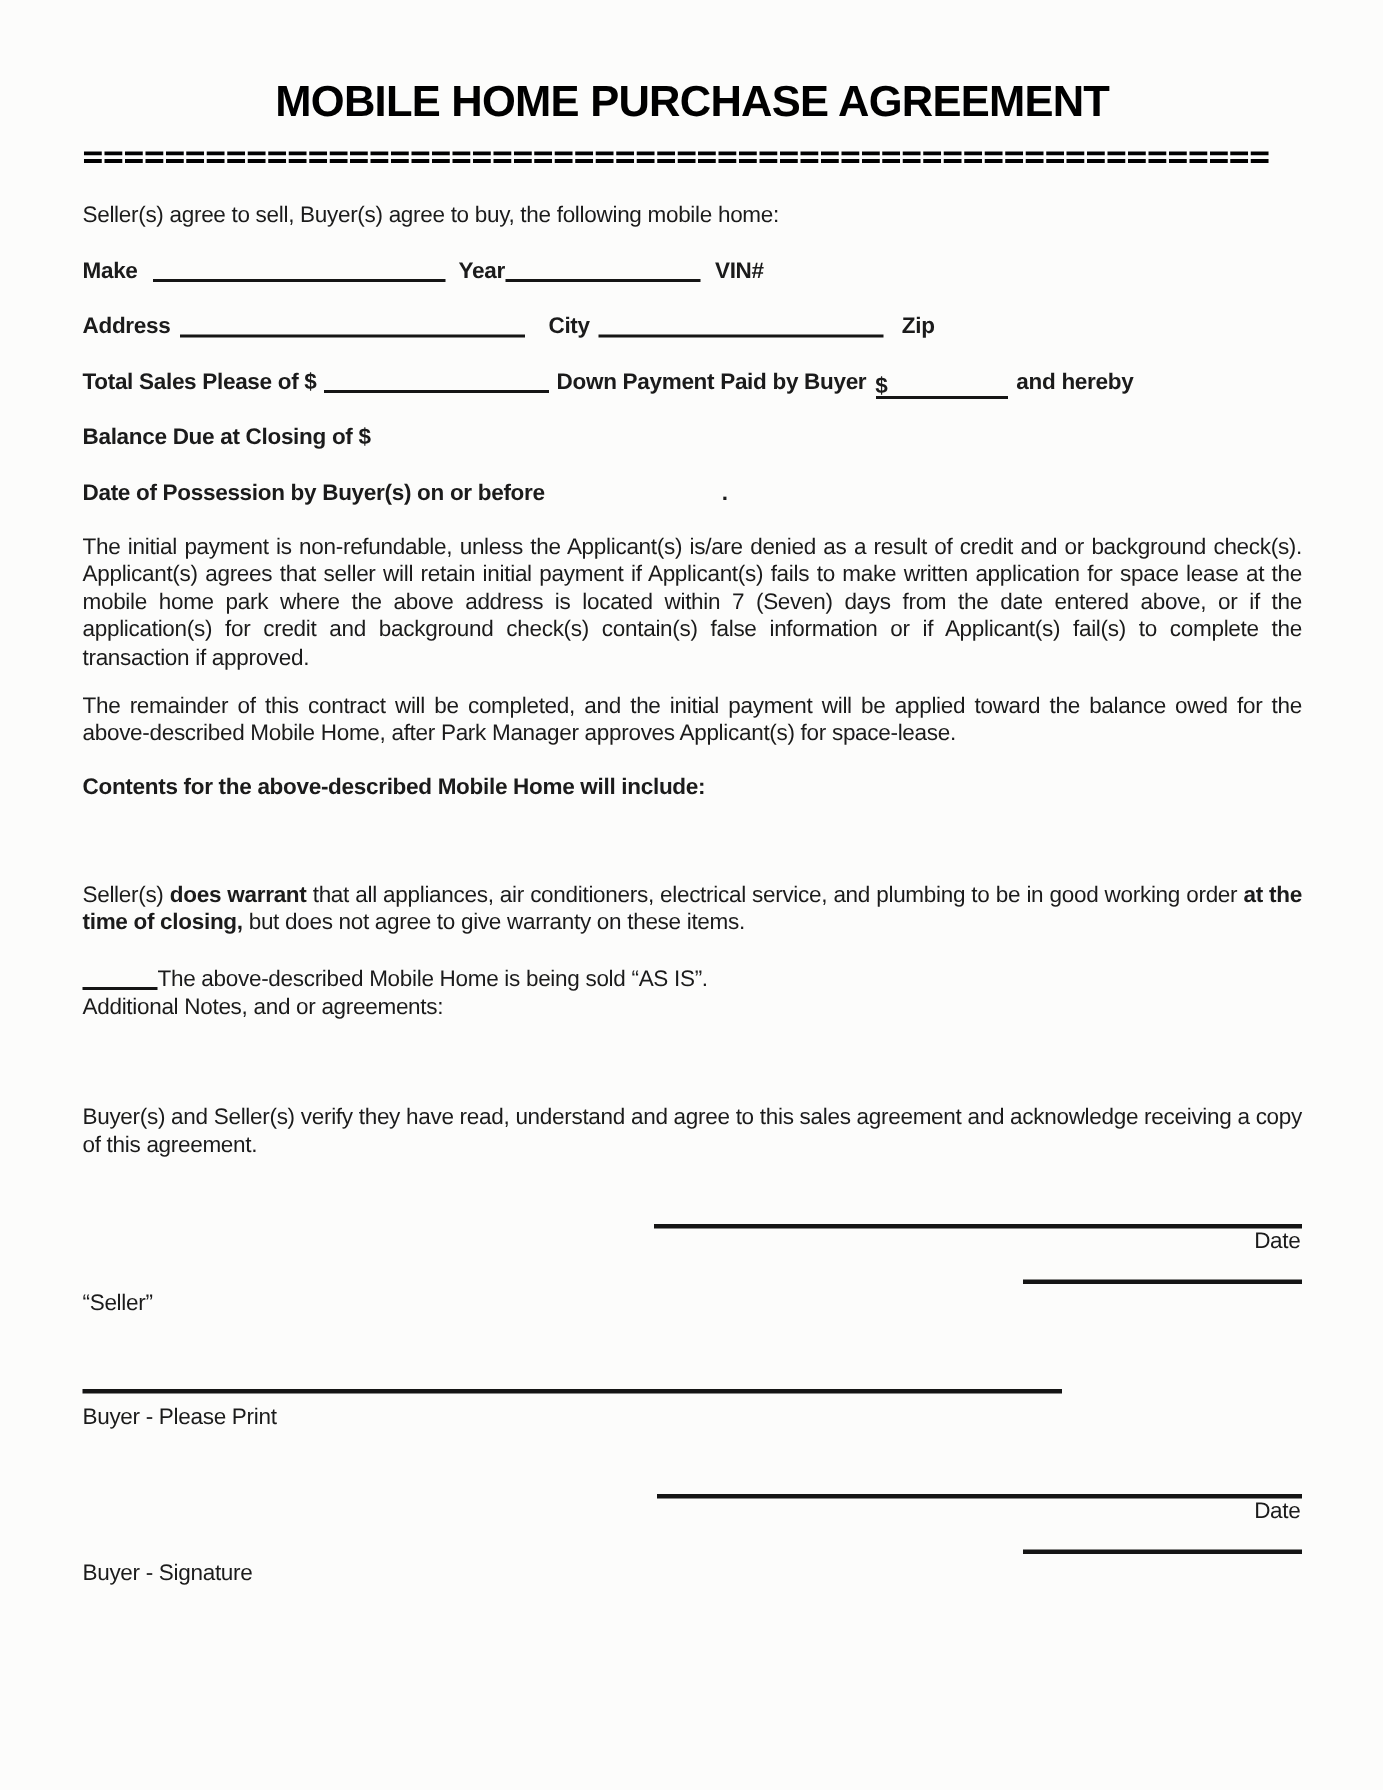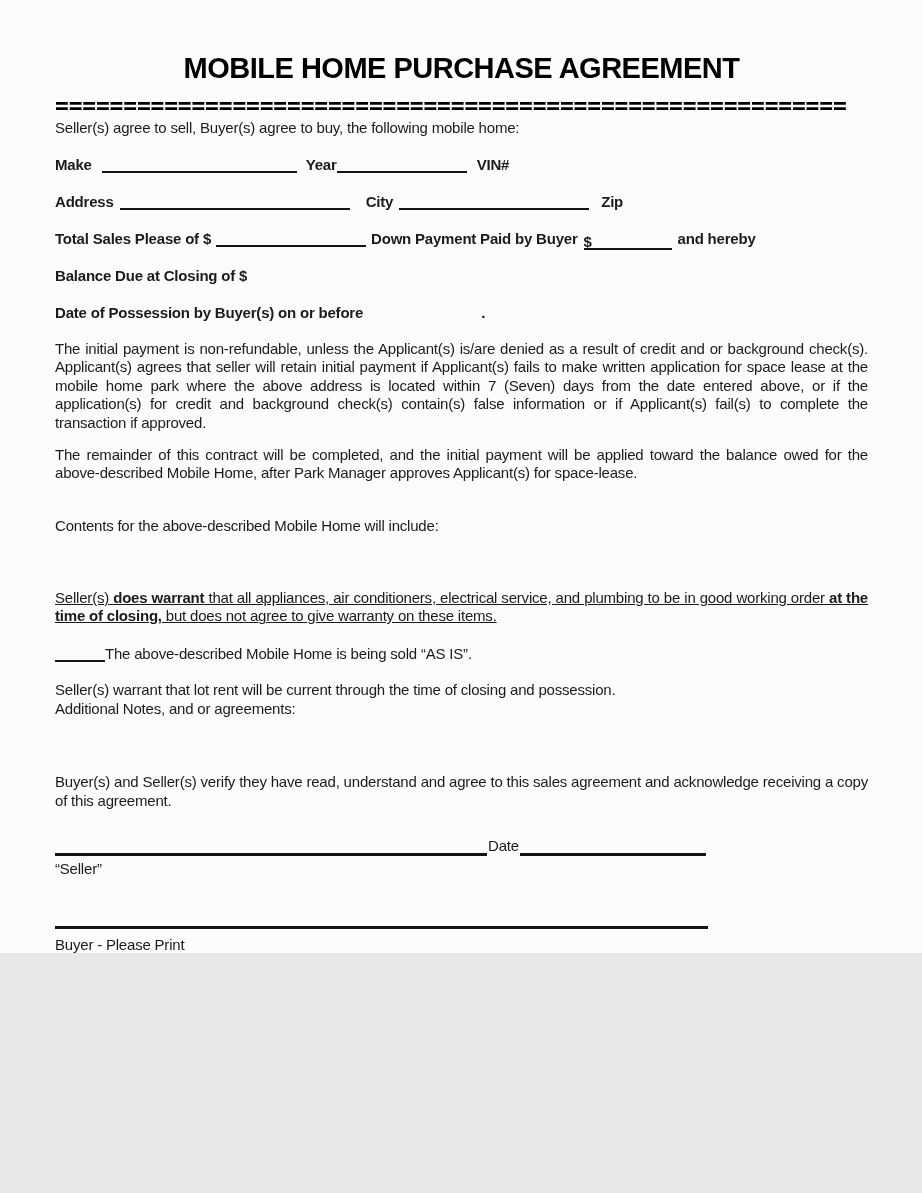--- a/index.html
+++ b/index.html
@@ -1,20 +1,20 @@
 <!DOCTYPE html>
 <html><head>
 <meta charset="utf-8">
 <style>
   * { margin: 0; padding: 0; box-sizing: border-box; }
   html, body { background: #e8e8e8; }
   .page {
     position: relative;
     width: 922px;
-    height: 953px;
+    height: 1193px;
     margin: 0 auto;
     background: #fcfcfb;
     color: #1b1b1b;
     font-family: "Liberation Sans", sans-serif;
     font-size: 15px;
     letter-spacing: -0.2px;
     padding: 52px 54px 0 55px;
     overflow: hidden;
   }
   .title {
@@ -30,21 +30,21 @@
     width: 806px;
     height: 26px;
     overflow: hidden;
     white-space: nowrap;
     font-family: "DejaVu Sans Mono", monospace;
     font-weight: bold;
     font-size: 23px;
     line-height: 26px;
     color: #000;
   }
-  .intro { margin-top: 1px; line-height: 18px; }
+  .intro { margin-top: 17px; line-height: 18px; }
 
   .form-row {
     margin-top: 19px;
     line-height: 18px;
     font-weight: bold;
     white-space: nowrap;
   }
   .form-row.balance-row { margin-top: 17px; }
 
   .blank {
@@ -58,28 +58,28 @@
     border-bottom: 2px solid #151515;
     height: 17px;
     vertical-align: -3px;
     font-weight: bold;
   }
   .spacer { display: inline-block; height: 1px; }
 
   .para { text-align: justify; line-height: 18.4px; }
   .para1 { margin-top: 18px; }
   .para2 { margin-top: 14px; }
-  .contents-line { margin-top: 34px; line-height: 18px; }
-  .warrant-para { margin-top: 54px; text-decoration: underline; }
+  .contents-line { margin-top: 17px; line-height: 18px; font-weight: bold; }
+  .warrant-para { margin-top: 54px; }
   .asis-line { margin-top: 19px; line-height: 18px; }
   .lotrent-line { margin-top: 18px; line-height: 18px; }
   .addnotes-line { margin-top: 1px; line-height: 18px; }
   .verify-para { margin-top: 54px; line-height: 19px; }
 
-  .sig-row { display: flex; align-items: flex-start; }
+  .sig-row { display: flex; align-items: flex-end; flex-direction: column; }
   .sig-row .seg { border-bottom: 3px solid #151515; height: 19px; }
   .sig-row .date-label { line-height: 18px; padding: 0 1px; }
   .sig-seller { margin-top: 27px; }
   .sig-seller .seg1 { width: 432px; }
   .sig-seller .seg2 { width: 186px; }
   .under-label { margin-top: 4px; line-height: 18px; }
   .print-line {
     margin-top: 48px;
     width: 653px;
     height: 0;
@@ -129,21 +129,20 @@
   <div class="para para2">The remainder of this contract will be completed, and the initial payment will be applied toward the balance owed for the above-described Mobile Home, after Park Manager approves Applicant(s) for space-lease.</div>
 
   <div class="contents-line">Contents for the above-described Mobile Home will include:</div>
 
   <div class="para warrant-para"><span>Seller(s) </span><b>does warrant</b><span> that all appliances, air conditioners, electrical service, and plumbing to be in good working order </span><b>at the time of closing,</b><span> but does not agree to give warranty on these items.</span></div>
 
   <div class="asis-line">
     <span class="blank" style="width:50px;"></span><span>The above-described Mobile Home is being sold “AS IS”.</span>
   </div>
 
-  <div class="lotrent-line">Seller(s) warrant that lot rent will be current through the time of closing and possession.</div>
 
   <div class="addnotes-line">Additional Notes, and or agreements:</div>
 
   <div class="para verify-para">Buyer(s) and Seller(s) verify they have read, understand and agree to this sales agreement and acknowledge receiving a copy of this agreement.</div>
 
   <div class="sig-row sig-seller">
     <span class="seg seg1"></span>
       <span class="date-label">Date</span>
       <span class="seg seg2"></span>
   </div>

